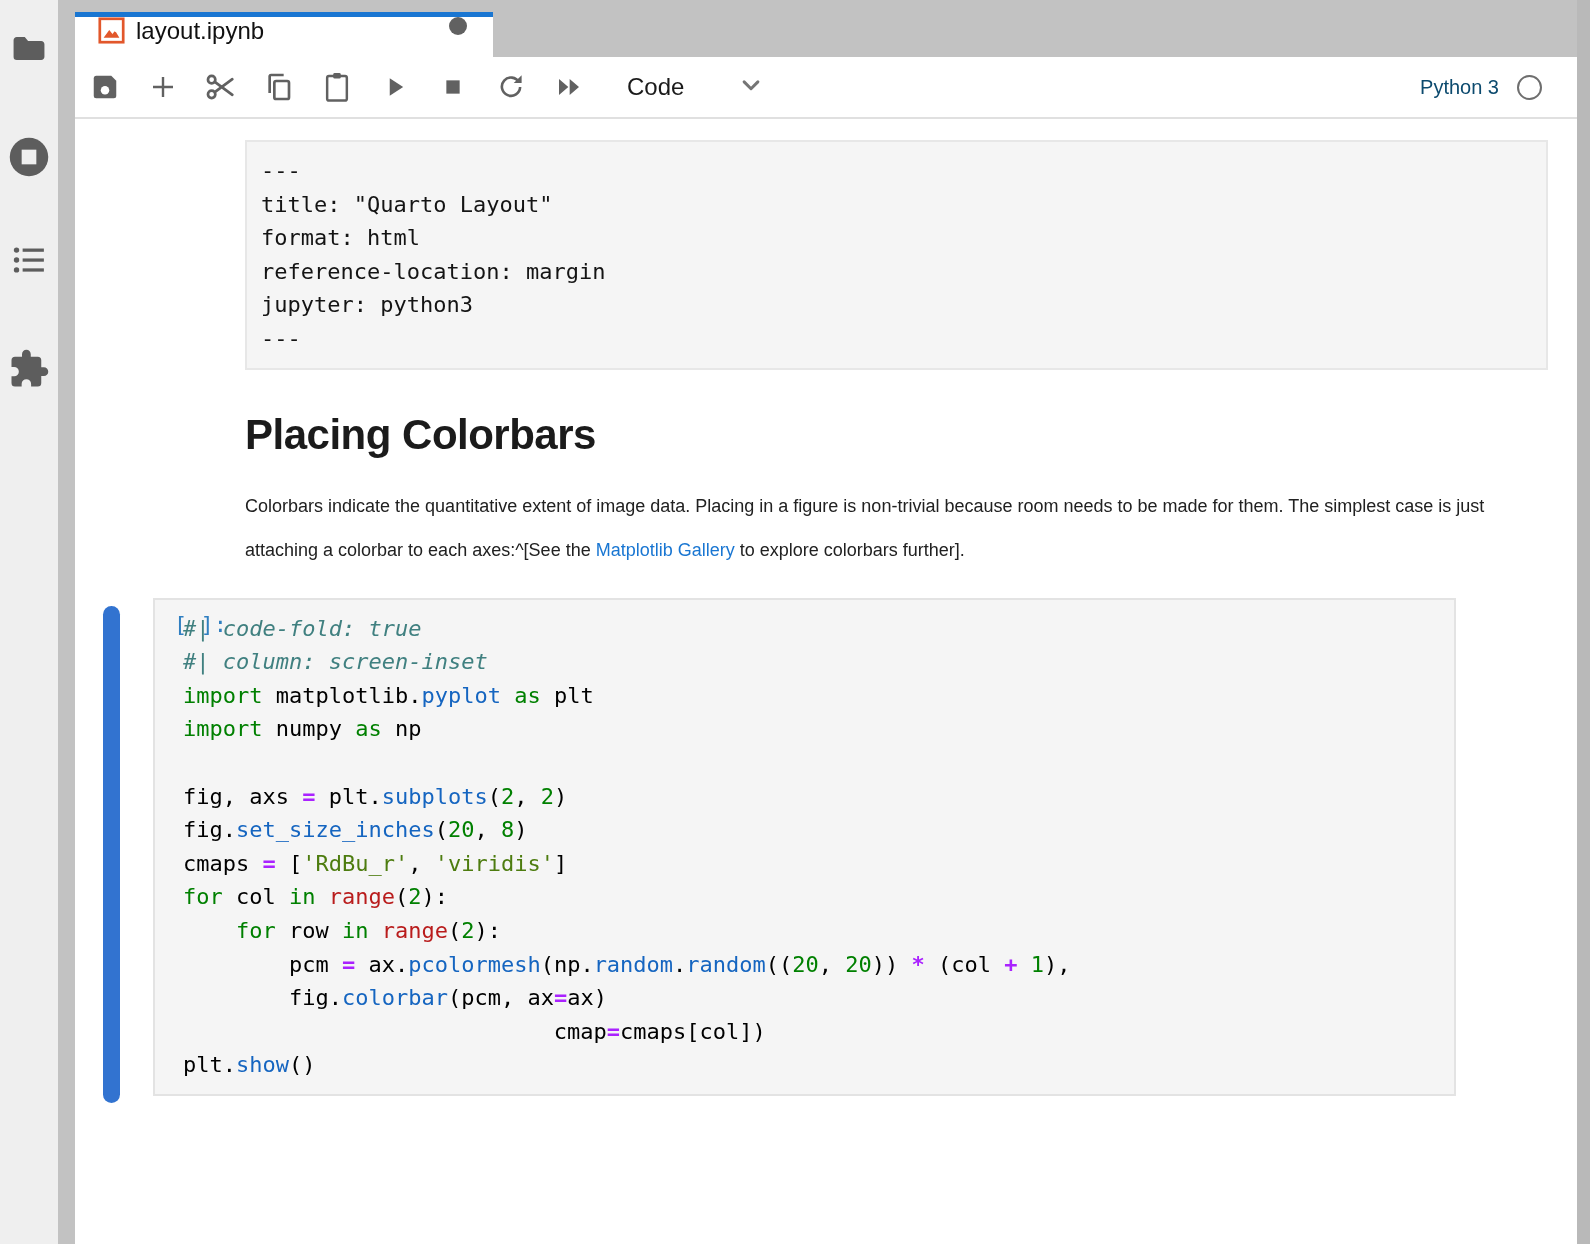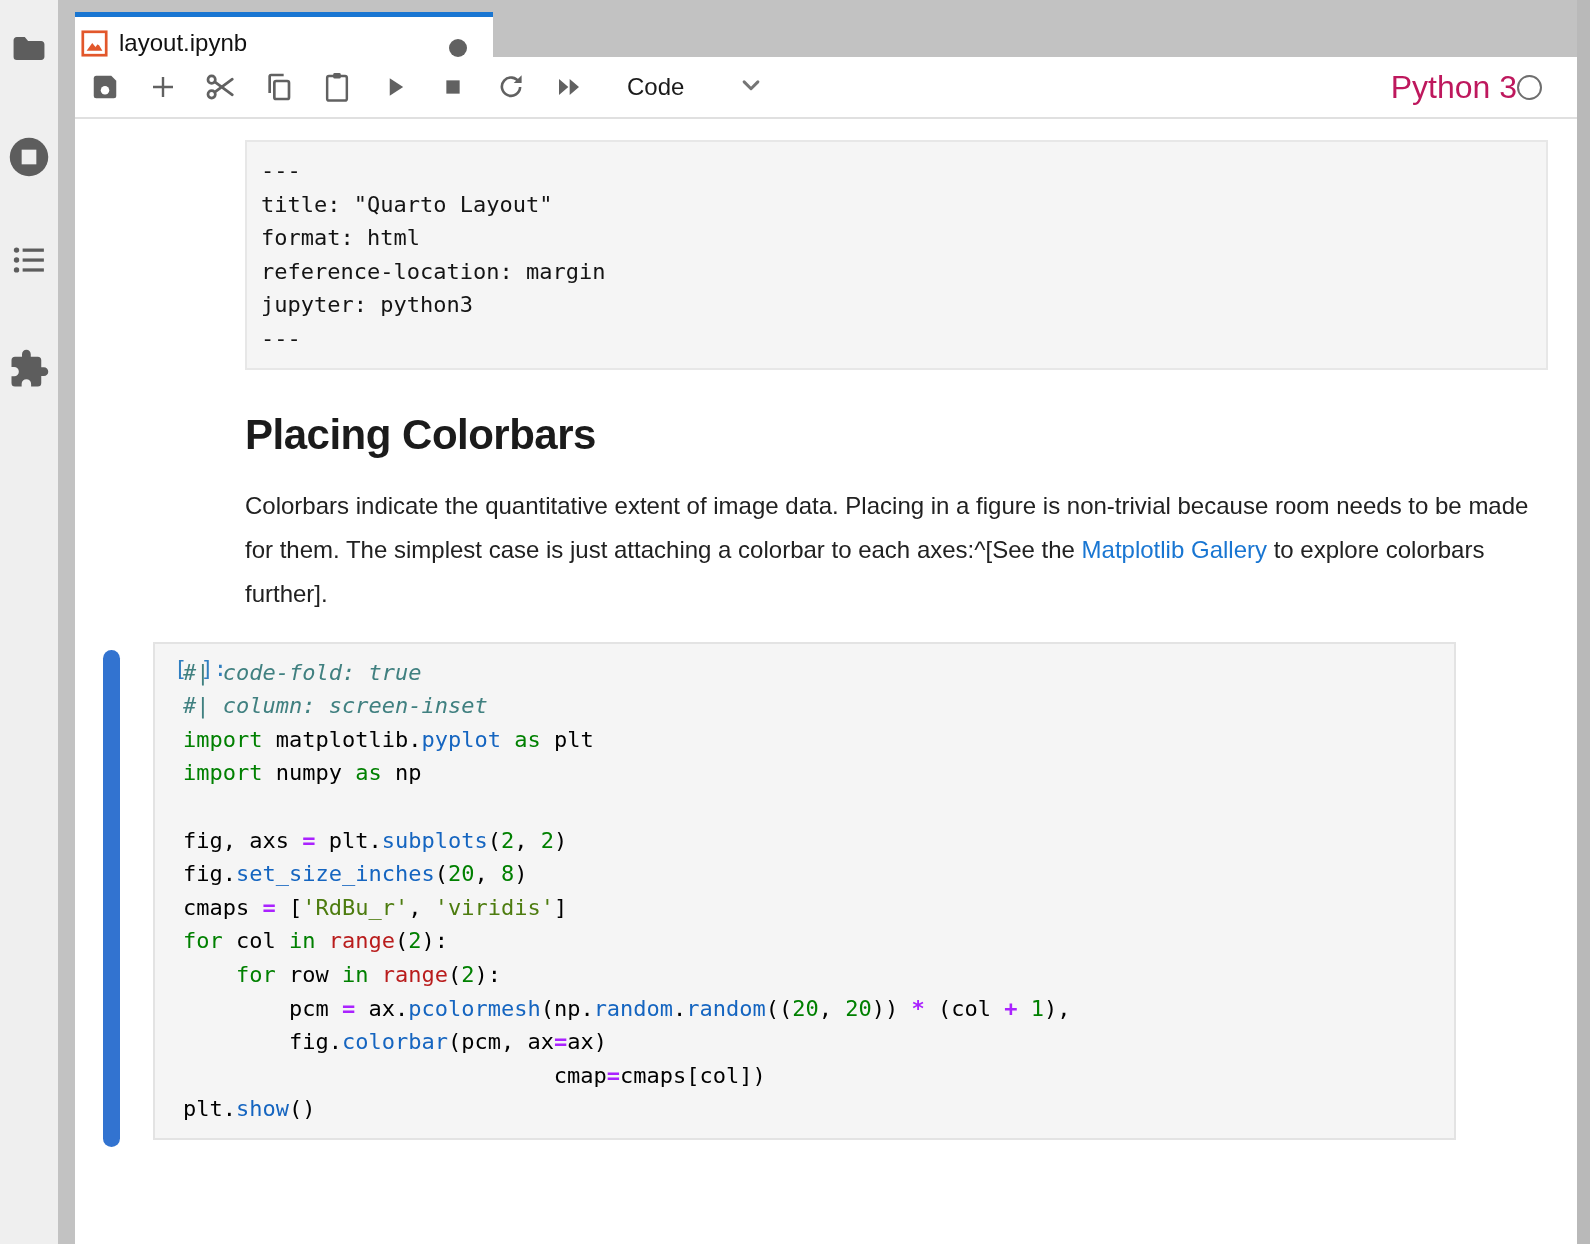--- a/index.html
+++ b/index.html
@@ -17,49 +17,49 @@
 
   
   .main { position:absolute; left:75px; top:0; width:1515px; height:1244px; background:#fff; }
 
   
   .right-strip { position:absolute; right:0; top:0; width:13px; height:1244px; background:#b9b9b9; z-index:50; }
 
   
   .tabrow { position:relative; width:100%; height:57px; background:#c2c2c2; }
   .tab { position:absolute; left:0; top:12px; width:418px; height:45px; background:#fff;
-         border-top:5px solid #1976d2; display:flex; align-items:flex-end; padding-left:6px; cursor:pointer; }
+         border-top:5px solid #1976d2; display:flex; align-items:flex-start; padding-left:23px; cursor:pointer; }
   .tab-icon { width:27px; height:27px; margin-right:11px; }
   .tab-title { font-size:24px; color:#111; }
   .dirty-dot { margin-left:auto; margin-right:26px; width:18px; height:18px; border-radius:50%; background:#616161; }
 
   
   .toolbar { display:flex; align-items:center; height:62px; background:#fff;
              border-bottom:2px solid #e0e0e0; padding-left:10px; }
   .tbtn { width:40px; height:40px; margin-right:18px; display:flex; align-items:center; justify-content:center;
           cursor:pointer; border-radius:4px; }
   .tbtn svg { display:block; }
   .celltype { display:flex; align-items:center; margin-left:20px; cursor:pointer; }
   .celltype-label { font-size:24px; color:#1a1a1a; }
   .celltype .chev { margin-left:52px; }
   .tb-spacer { flex:1; }
   .kernel { display:flex; align-items:center; margin-right:48px; cursor:pointer; }
-  .kernel-name { font-size:32px; color:#be185d; }
+  .kernel-name { font-size:20px; color:#0c4a6e; margin-right:18px; }
   .kernel-status { width:25px; height:25px; border:2.5px solid #6e6e6e; border-radius:50%; background:#fff; }
 
   
   .content { position:relative; width:100%; }
 
   .raw-cell { margin:21px 0 0 170px; width:1303px; background:#f5f5f5; border:2px solid #e7e7e7;
               padding:12px 14px; }
   .raw-cell pre { font-family:"DejaVu Sans Mono", monospace; font-size:22px; line-height:33.6px; color:#141414; }
 
   .md-heading { margin:40px 0 0 170px; font-size:42px; line-height:50px; font-weight:bold; color:#1b1b1b;
                 letter-spacing:-0.5px; }
-  .md-para { margin:24px 0 0 170px; width:1303px; font-size:24px; line-height:44px; color:#212121; }
+  .md-para { margin:24px 0 0 170px; width:1303px; font-size:18px; line-height:44px; color:#212121; }
   .md-link { color:#1976d2; cursor:pointer; text-decoration:none; }
 
   .code-cell { position:relative; margin-top:26px; }
   .collapser { position:absolute; left:28px; top:8px; bottom:-7px; width:17px; border-radius:9px;
                background:#3273d0; cursor:pointer; }
   .prompt { position:absolute; left:90px; top:14px; width:62px; text-align:right;
             font-family:"DejaVu Sans Mono", monospace; font-size:22px; color:#307fc1; }
   .editor { margin-left:78px; width:1303px; background:#f5f5f5; border:2px solid #e3e3e3;
             padding:12px 8px 12px 28px; cursor:text; }
   .cline { font-family:"DejaVu Sans Mono", monospace; font-size:22px; line-height:33.6px;

